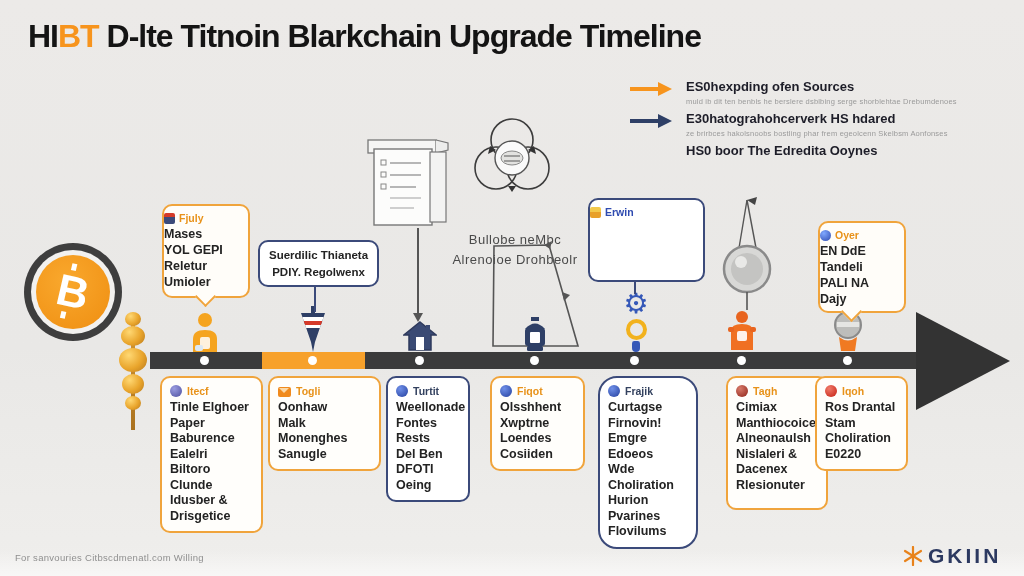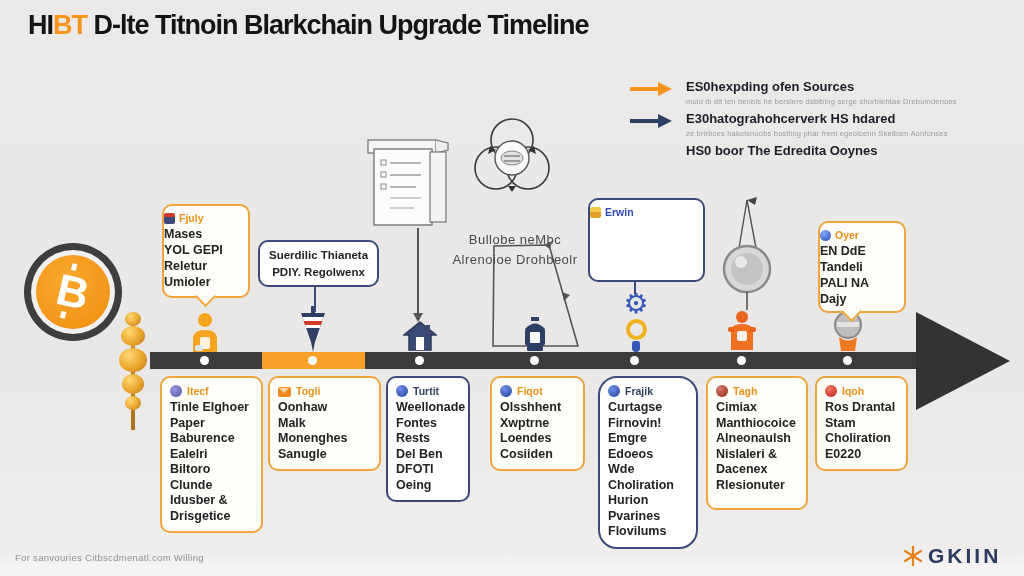--- a/index.html
+++ b/index.html
@@ -2,21 +2,21 @@
 <html><head>
 <meta charset="utf-8">
 <style>
   html,body{margin:0;padding:0;}
   .canvas{
     position:relative; width:1024px; height:576px; overflow:hidden;
     background:linear-gradient(180deg,#eceae8 0%,#e9e8e6 60%,#efeeec 100%);
     font-family:"Liberation Sans", sans-serif;
   }
   
-  .title{position:absolute; left:28px; top:10px; font-size:27px; font-weight:800; letter-spacing:-1px; color:#141414; white-space:nowrap;}
+  .title{position:absolute; left:28px; top:18px; font-size:32px; font-weight:800; letter-spacing:-1px; color:#141414; white-space:nowrap;}
   .title .accent{color:#f7941d;}
   
   .legend{position:absolute; left:628px; top:78px; width:390px;}
   .lg-row{position:relative; margin-bottom:2px;}
   .lg-marker{position:absolute; left:0; top:3px; width:44px; height:16px;}
   .lg-label{margin-left:58px; font-size:13px; font-weight:700; color:#1d1d28; line-height:17px;}
   .lg-sub{margin-left:58px; font-size:7.5px; color:#9a9a9a; line-height:13px; letter-spacing:.2px; white-space:nowrap;}
   .sphere{width:16px; height:16px; border-radius:50%; background:radial-gradient(circle at 35% 30%, #8fe08f, #2f9e2f 70%, #1d7a1d); box-shadow:0 1px 2px rgba(0,0,0,.3);}
   
   .coin{position:absolute; left:24px; top:243px; width:98px; height:98px; border-radius:50%; background:#3e3e3e;}
@@ -86,21 +86,21 @@
   .cn3{left:634px; top:282px; height:12px;}
   
   .bbox{position:absolute; top:376px; background:#fffefb; border-radius:10px; padding:7px 8px; box-sizing:border-box;}
   .bx-orange{border:2.5px solid #f0a43c;}
   .bx-navy{border:2.5px solid #3b4a7a; background:#fff;}
   .bb1{left:160px; width:103px; min-height:144px;}
   .bb2{left:268px; width:113px; min-height:90px;}
   .bb3{left:386px; width:84px; min-height:118px;}
   .bb4{left:490px; width:95px; min-height:90px;}
   .bb5{left:598px; width:100px; min-height:160px;border-radius:19px;}
-  .bb6{left:706px; width:102px; min-height:134px;}
+  .bb6{left:726px; width:102px; min-height:134px;}
   .bb7{left:815px; width:93px; min-height:72px;}
   .bx-head{display:flex; align-items:flex-end; gap:5px; font-size:10.5px; font-weight:700; margin-bottom:3px;}
   .bx-head.orange{color:#e8921a;} .bx-head.navy{color:#33415f;}
   .dot-ico{width:12px; height:12px; border-radius:50%; flex:0 0 auto;}
   .ic-purple{background:radial-gradient(circle at 35% 30%, #9a9ce0, #4d4f9e);}
   .ic-blue{background:radial-gradient(circle at 35% 30%, #6f8fe8, #24409e);}
   .ic-darkred{background:radial-gradient(circle at 35% 30%, #d87a6a, #8e2318);}
   .ic-red{background:radial-gradient(circle at 35% 30%, #f07a6a, #c41f12);}
   .env-ico{width:13px; height:10px; background:#f08a1d; border-radius:2px; position:relative; flex:0 0 auto;}
   .env-ico::after{content:""; position:absolute; left:1px; top:1px; border-left:5.5px solid transparent; border-right:5.5px solid transparent; border-top:5px solid #fbd9a8;}

